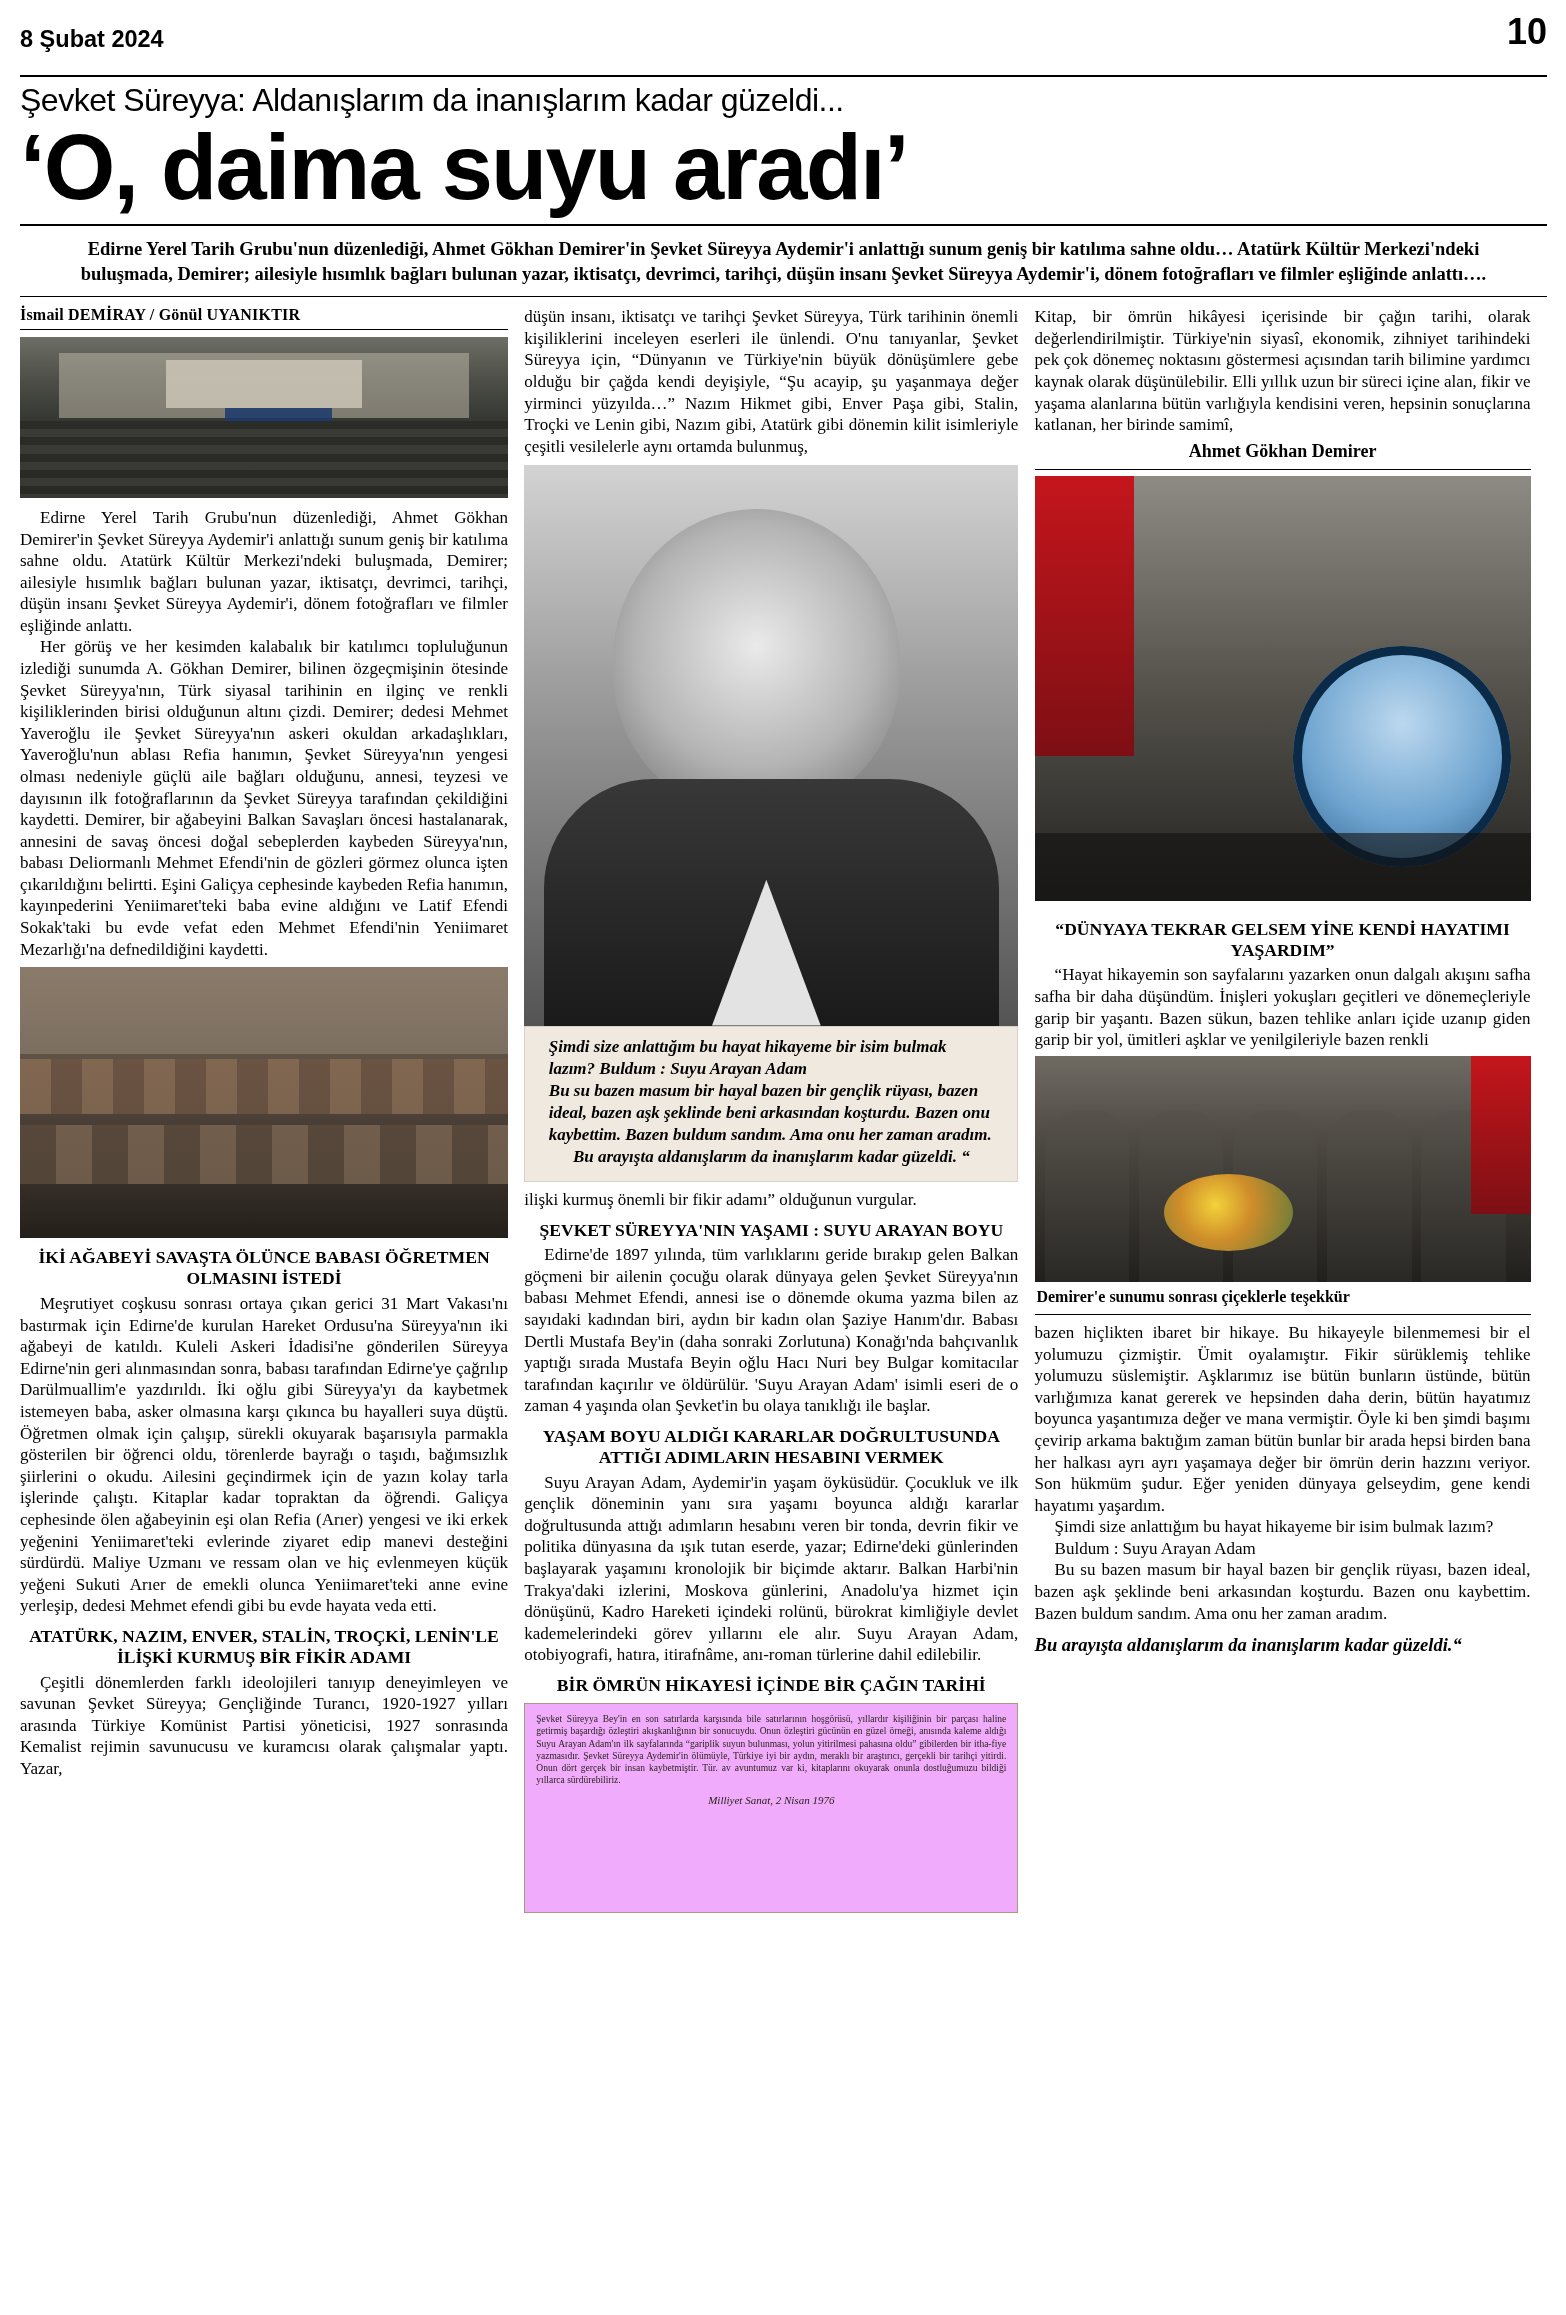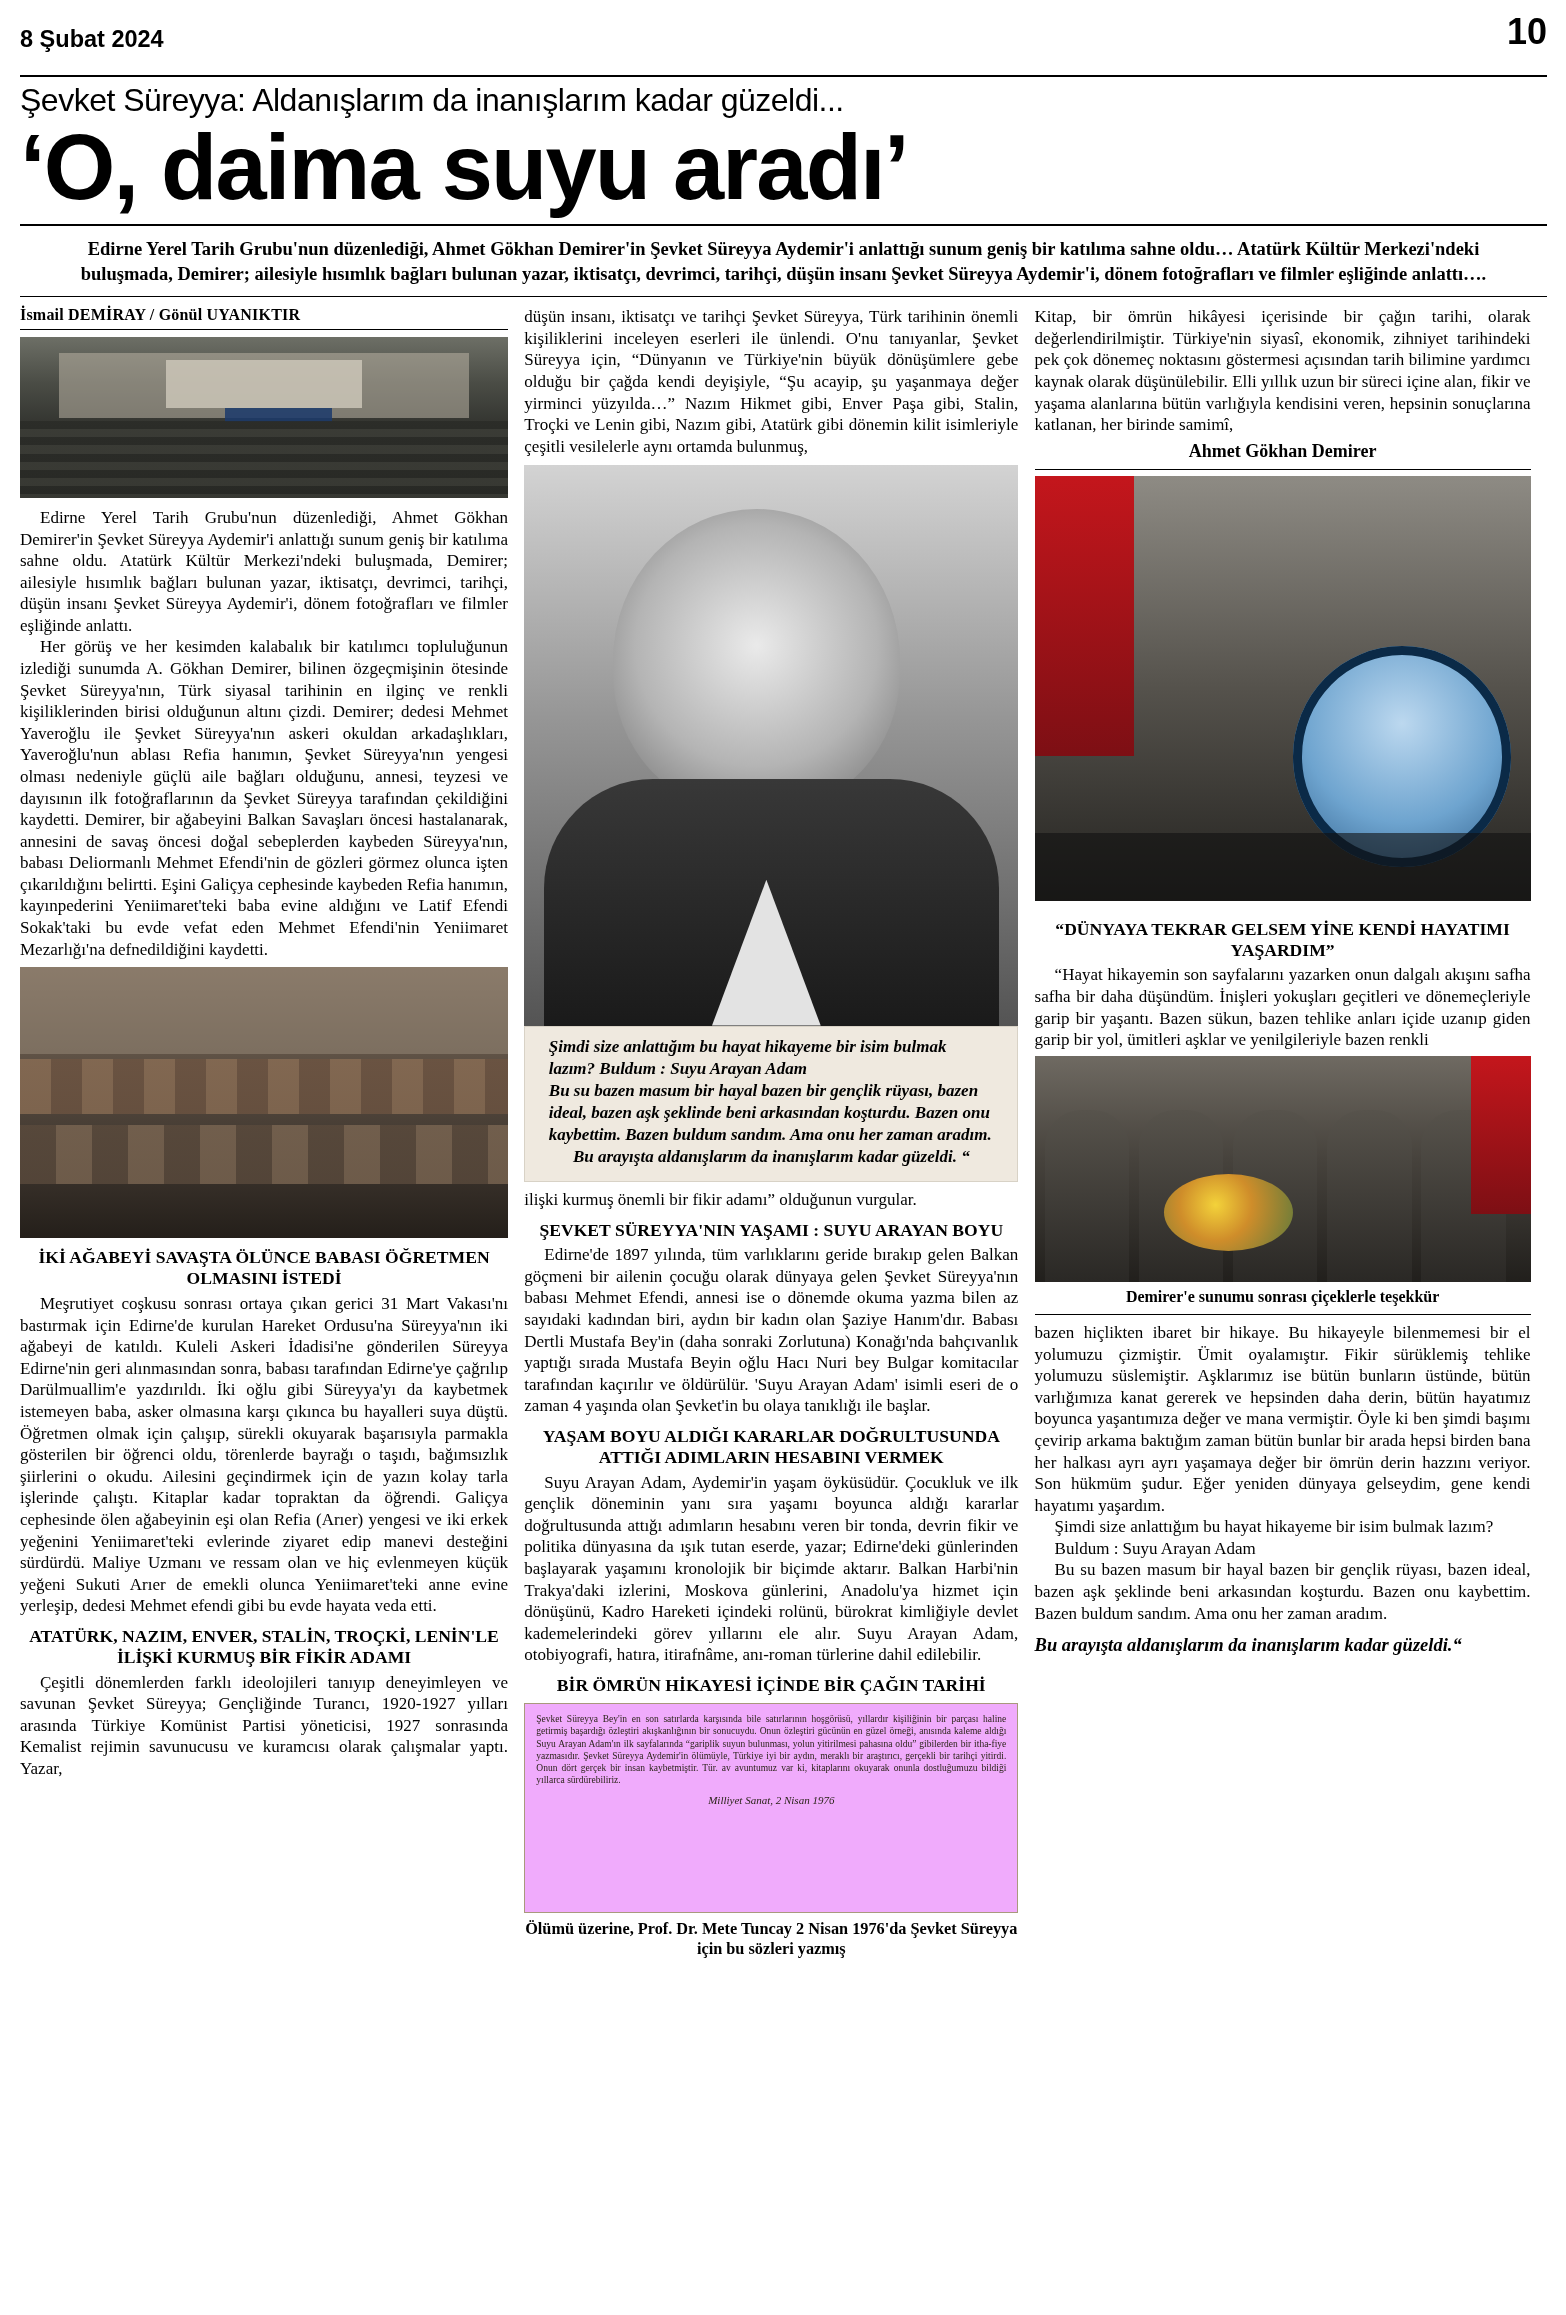--- a/index.html
+++ b/index.html
@@ -66,21 +66,21 @@
   }
 
   
   .photo { width:100%; position: relative; overflow:hidden; background:#555; }
   .photo.hall { height: 161px; margin-bottom: 9px;
     background: linear-gradient(180deg,#6d6f66 0%,#4b4d46 28%,#2e2f2b 60%,#1d1e1b 100%); }
   .photo.audience { height: 271px; margin-bottom: 7.2px;
     background: linear-gradient(180deg,#7b6a5b 0%,#5d5044 35%,#3a322b 75%,#241f1a 100%); }
   .caption-bar {
     font-family:"Liberation Serif", serif; font-weight:bold; font-size:16px;
-    text-align:center; padding: 4.5px 1.8px 7.2px 1.8px; line-height:1.25;
+    text-align:left; padding: 4.5px 1.8px 7.2px 1.8px; line-height:1.25;
     border-bottom: 1.8px solid #000; margin-bottom: 7.2px;
   }
 
   
   .hall .stage { position:absolute; left:8%; right:8%; top:10%; height:40%; background:#b9b2a4; opacity:.55;}
   .hall .screen { position:absolute; left:30%; top:14%; width:40%; height:30%; background:#cfc9bb; opacity:.8;}
   .hall .rows { position:absolute; left:0; right:0; bottom:0; height:48%;
     background:repeating-linear-gradient(180deg,#2a2b27 0 8.1px,#3c3d37 8.1px 16.3px); opacity:.85;}
   .hall .desk { position:absolute; left:42%; top:44%; width:22%; height:9%; background:#1b3a6b; opacity:.85;}
 
@@ -232,21 +232,20 @@
       <div class="subhead">YAŞAM BOYU ALDIĞI KARARLAR DOĞRULTUSUNDA ATTIĞI ADIMLARIN HESABINI VERMEK</div>
       <p class="body">Suyu Arayan Adam, Aydemir'in yaşam öyküsüdür. Çocukluk ve ilk gençlik döneminin yanı sıra yaşamı boyunca aldığı kararlar doğrultusunda attığı adımların hesabını veren bir tonda, devrin fikir ve politika dünyasına da ışık tutan eserde, yazar; Edirne'deki günlerinden başlayarak yaşamını kronolojik bir biçimde aktarır. Balkan Harbi'nin Trakya'daki izlerini, Moskova günlerini, Anadolu'ya hizmet için dönüşünü, Kadro Hareketi içindeki rolünü, bürokrat kimliğiyle devlet kademelerindeki görev yıllarını ele alır. Suyu Arayan Adam, otobiyografi, hatıra, itirafnâme, anı-roman türlerine dahil edilebilir.</p>
 
       <div class="subhead">BİR ÖMRÜN HİKAYESİ İÇİNDE BİR ÇAĞIN TARİHİ</div>
 
       <div class="clipping">
         <div>Şevket Süreyya Bey'in en son satırlarda karşısında bile satırlarının hoşgörüsü, yıllardır kişiliğinin bir parçası haline getirmiş başardığı özleştiri akışkanlığının bir sonucuydu. Onun özleştiri gücünün en güzel örneği, anısında kaleme aldığı Suyu Arayan Adam'ın ilk sayfalarında “gariplik suyun bulunması, yolun yitirilmesi pahasına oldu” gibilerden bir itha-fiye yazmasıdır.
 Şevket Süreyya Aydemir'in ölümüyle, Türkiye iyi bir aydın, meraklı bir araştırıcı, gerçekli bir tarihçi yitirdi. Onun dört gerçek bir insan kaybetmiştir. Tür. av avuntumuz var ki, kitaplarını okuyarak onunla dostluğumuzu bildiği yıllarca sürdürebiliriz.</div>
         <div class="cl-src">Milliyet Sanat, 2 Nisan 1976</div>
       </div>
-      <div class="cap-center">Ölümü üzerine, Prof. Dr. Mete Tuncay 2 Nisan 1976'da Şevket Süreyya için bu sözleri yazmış</div>
     </div>
 
     <div class="col c3">
       <p class="body noind">Kitap, bir ömrün hikâyesi içerisinde bir çağın tarihi, olarak değerlendirilmiştir. Türkiye'nin siyasî, ekonomik, zihniyet tarihindeki pek çok dönemeç noktasını göstermesi açısından tarih bilimine yardımcı kaynak olarak düşünülebilir. Elli yıllık uzun bir süreci içine alan, fikir ve yaşama alanlarına bütün varlığıyla kendisini veren, hepsinin sonuçlarına katlanan, her birinde samimî,</p>
 
       <div class="name-plate">Ahmet Gökhan Demirer</div>
       <div class="photo" style="height:0.9px;background:#000;margin-bottom:5.4px;"></div>
 
       <div class="composite">
         <div class="redflag"></div>

